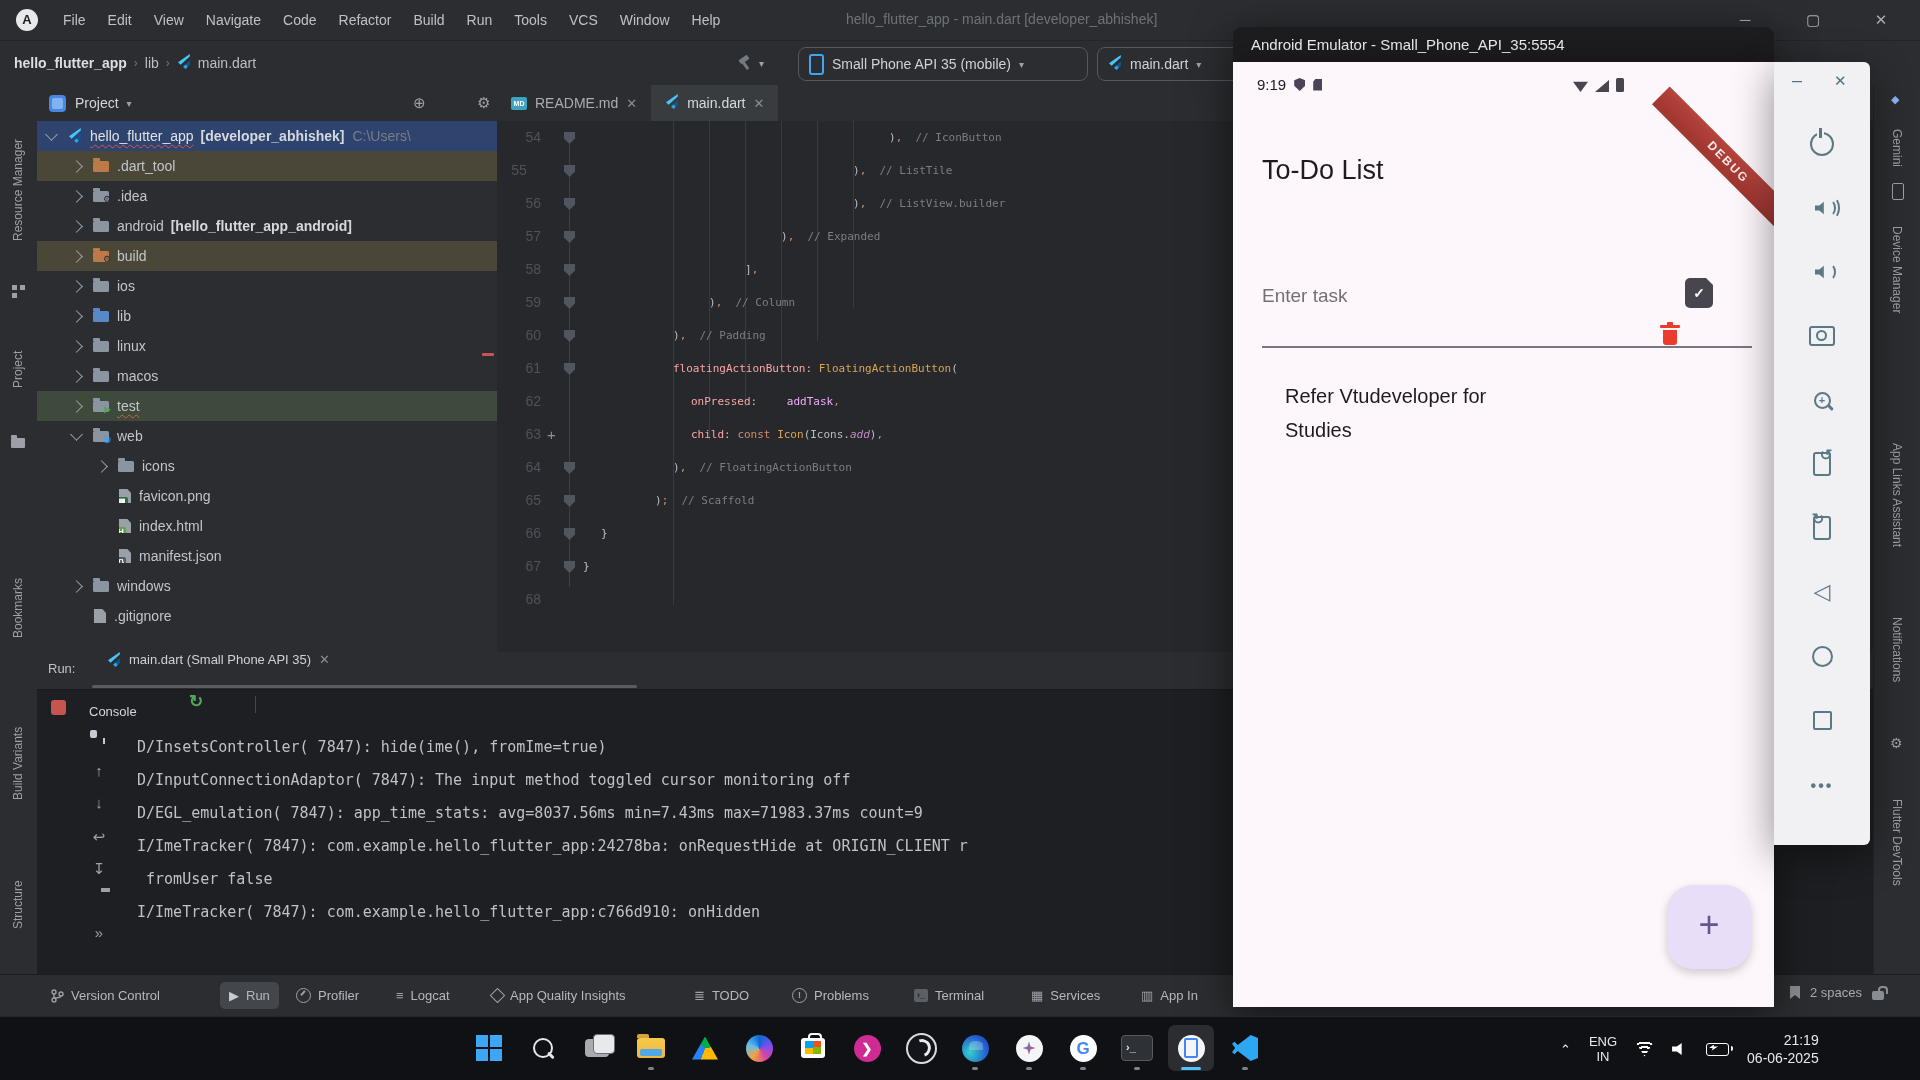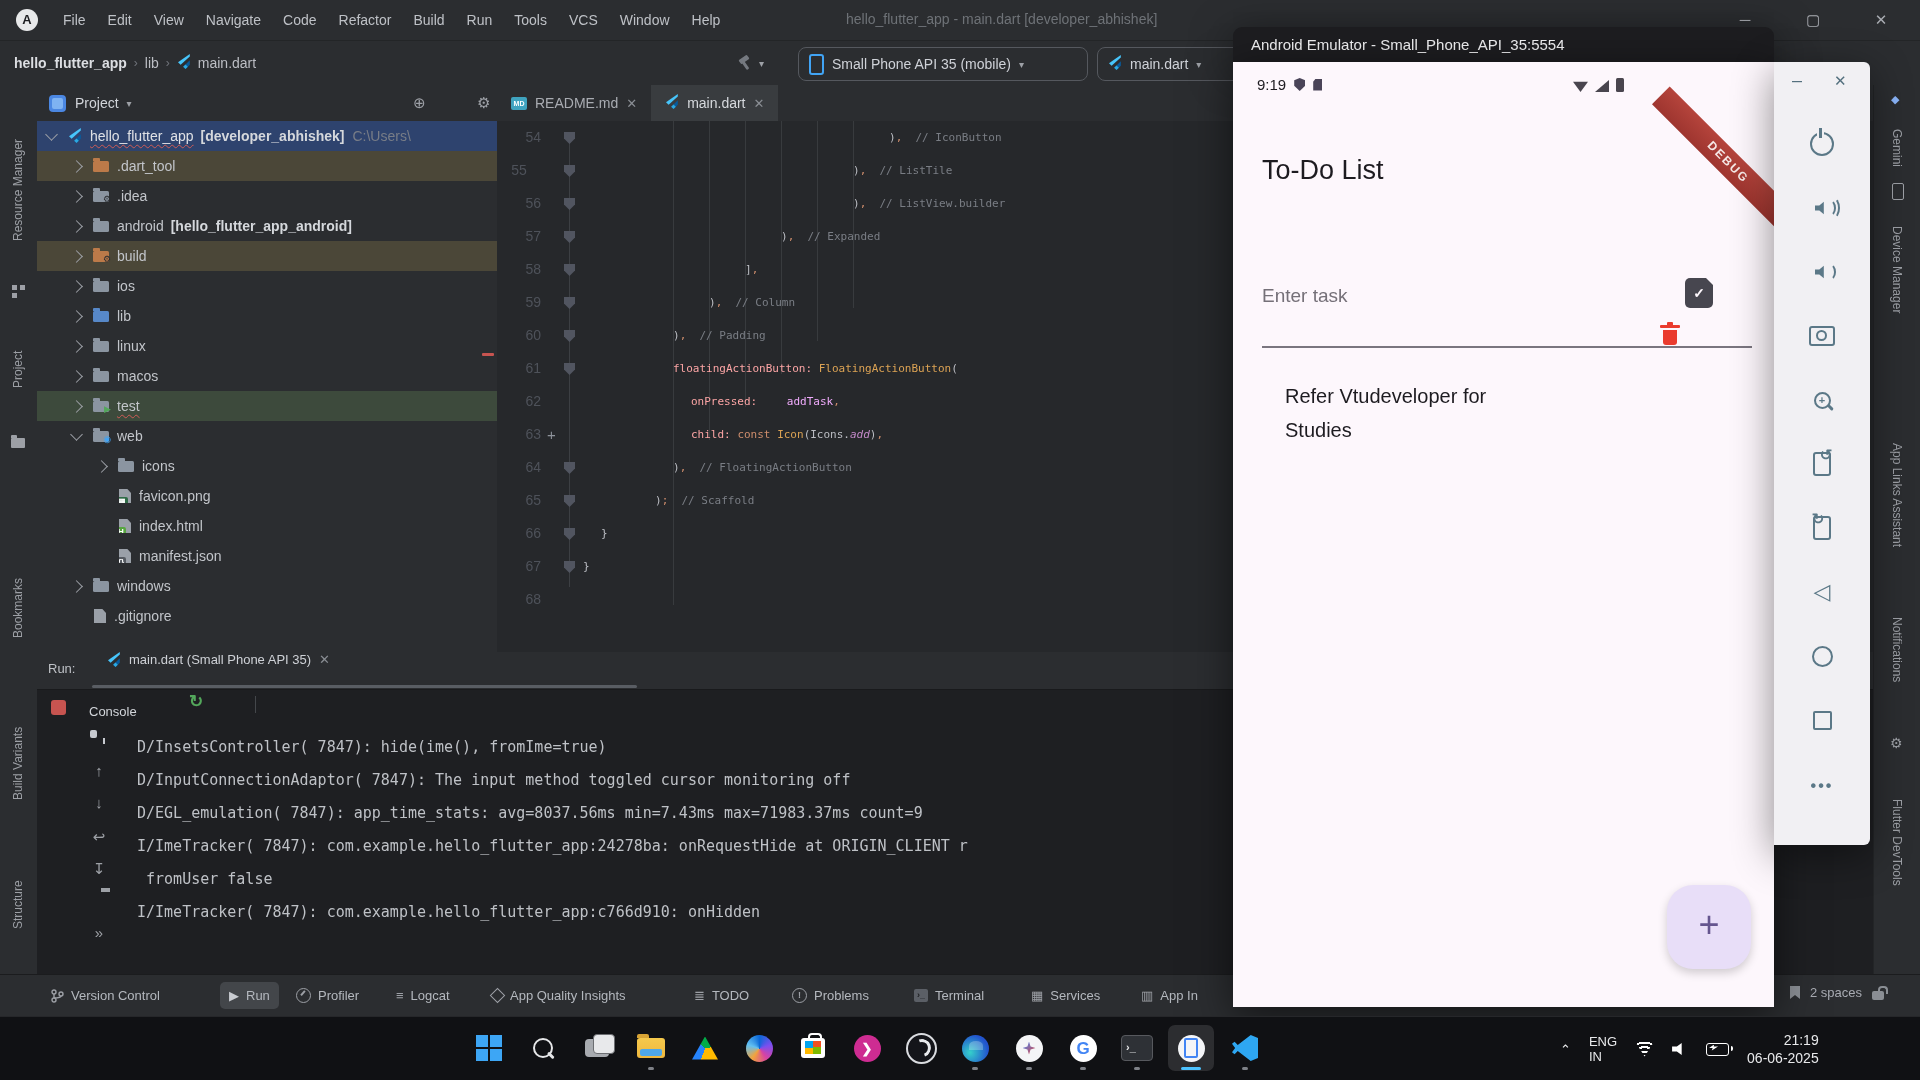--- a/index.html
+++ b/index.html
@@ -149,21 +149,21 @@
   .tb-edge::after{content:"";position:absolute;left:7px;top:6px;width:14px;height:9px;border-radius:50% 50% 0 0;background:rgba(255,255,255,.25);}
   .tb-as{width:27px;height:27px;border-radius:50%;background:#F4F5F7;position:relative;}
   .tb-as::after{content:"";position:absolute;left:7px;top:7px;width:13px;height:13px;clip-path:polygon(50% 0,62% 38%,100% 50%,62% 62%,50% 100%,38% 62%,0 50%,38% 38%);background:linear-gradient(135deg,#4285F4,#EA4335);}
   .tb-chrome{width:27px;height:27px;border-radius:50%;background:#fff;color:#4285F4;font-weight:bold;font-size:17px;text-align:center;line-height:27px;}
   .tb-term{width:26px;height:24px;background:#2E3136;border:1px solid #57595E;border-radius:4px;color:#E8E9EB;font-size:11px;font-weight:bold;text-align:left;line-height:22px;padding-left:4px;}
   .tb-emu{width:27px;height:27px;border-radius:50%;background:#F4F5F7;display:flex;align-items:center;justify-content:center;}
   .tb-emu span{width:10px;height:16px;border:2px solid #4285F4;border-radius:2px;}
   .tb-code{width:26px;height:26px;background:#2EA7F2;clip-path:polygon(72% 0,100% 12%,100% 88%,72% 100%,22% 62%,10% 74%,0 66%,12% 50%,0 34%,10% 26%,22% 38%);}
   #tray{left:1560px;top:1016px;height:64px;display:flex;align-items:center;gap:18px;color:#E8E9EB;}
   #tray-chevron{font-size:13px;color:#E8E9EB;}
-  #tray-lang{font-size:13px;text-align:left;line-height:15px;}
+  #tray-lang{font-size:13px;text-align:center;line-height:15px;}
   .wifi{width:19px;height:15px;clip-path:polygon(50% 100%,0 0,100% 0);
     background:radial-gradient(circle at 50% 100%,#fff 0 2px,transparent 2px 4.5px,#fff 4.5px 6.5px,transparent 6.5px 9px,#fff 9px 11px,transparent 11px 13.5px,#fff 13.5px 15.5px,transparent 15.5px);}
   .spk{width:16px;height:14px;background:#fff;clip-path:polygon(0 33%,30% 33%,60% 8%,60% 92%,30% 67%,0 67%);position:relative;}
   .batt{width:21px;height:11px;border:1.6px solid #fff;border-radius:3px;position:relative;}
   .batt::before{content:"";position:absolute;right:-5px;top:2px;width:2.5px;height:5px;background:#fff;border-radius:0 2px 2px 0;}
   .batt::after{content:"";position:absolute;left:2px;top:1px;width:9px;height:6px;background:#fff;clip-path:polygon(55% 0,0 60%,40% 60%,30% 100%,100% 35%,52% 35%);}
   #tray-clock{font-size:14px;text-align:right;line-height:18px;}
 
   
   #emu-title{left:1233px;top:27px;width:541px;height:35px;background:#1D1D20;border-radius:9px 9px 0 0;

